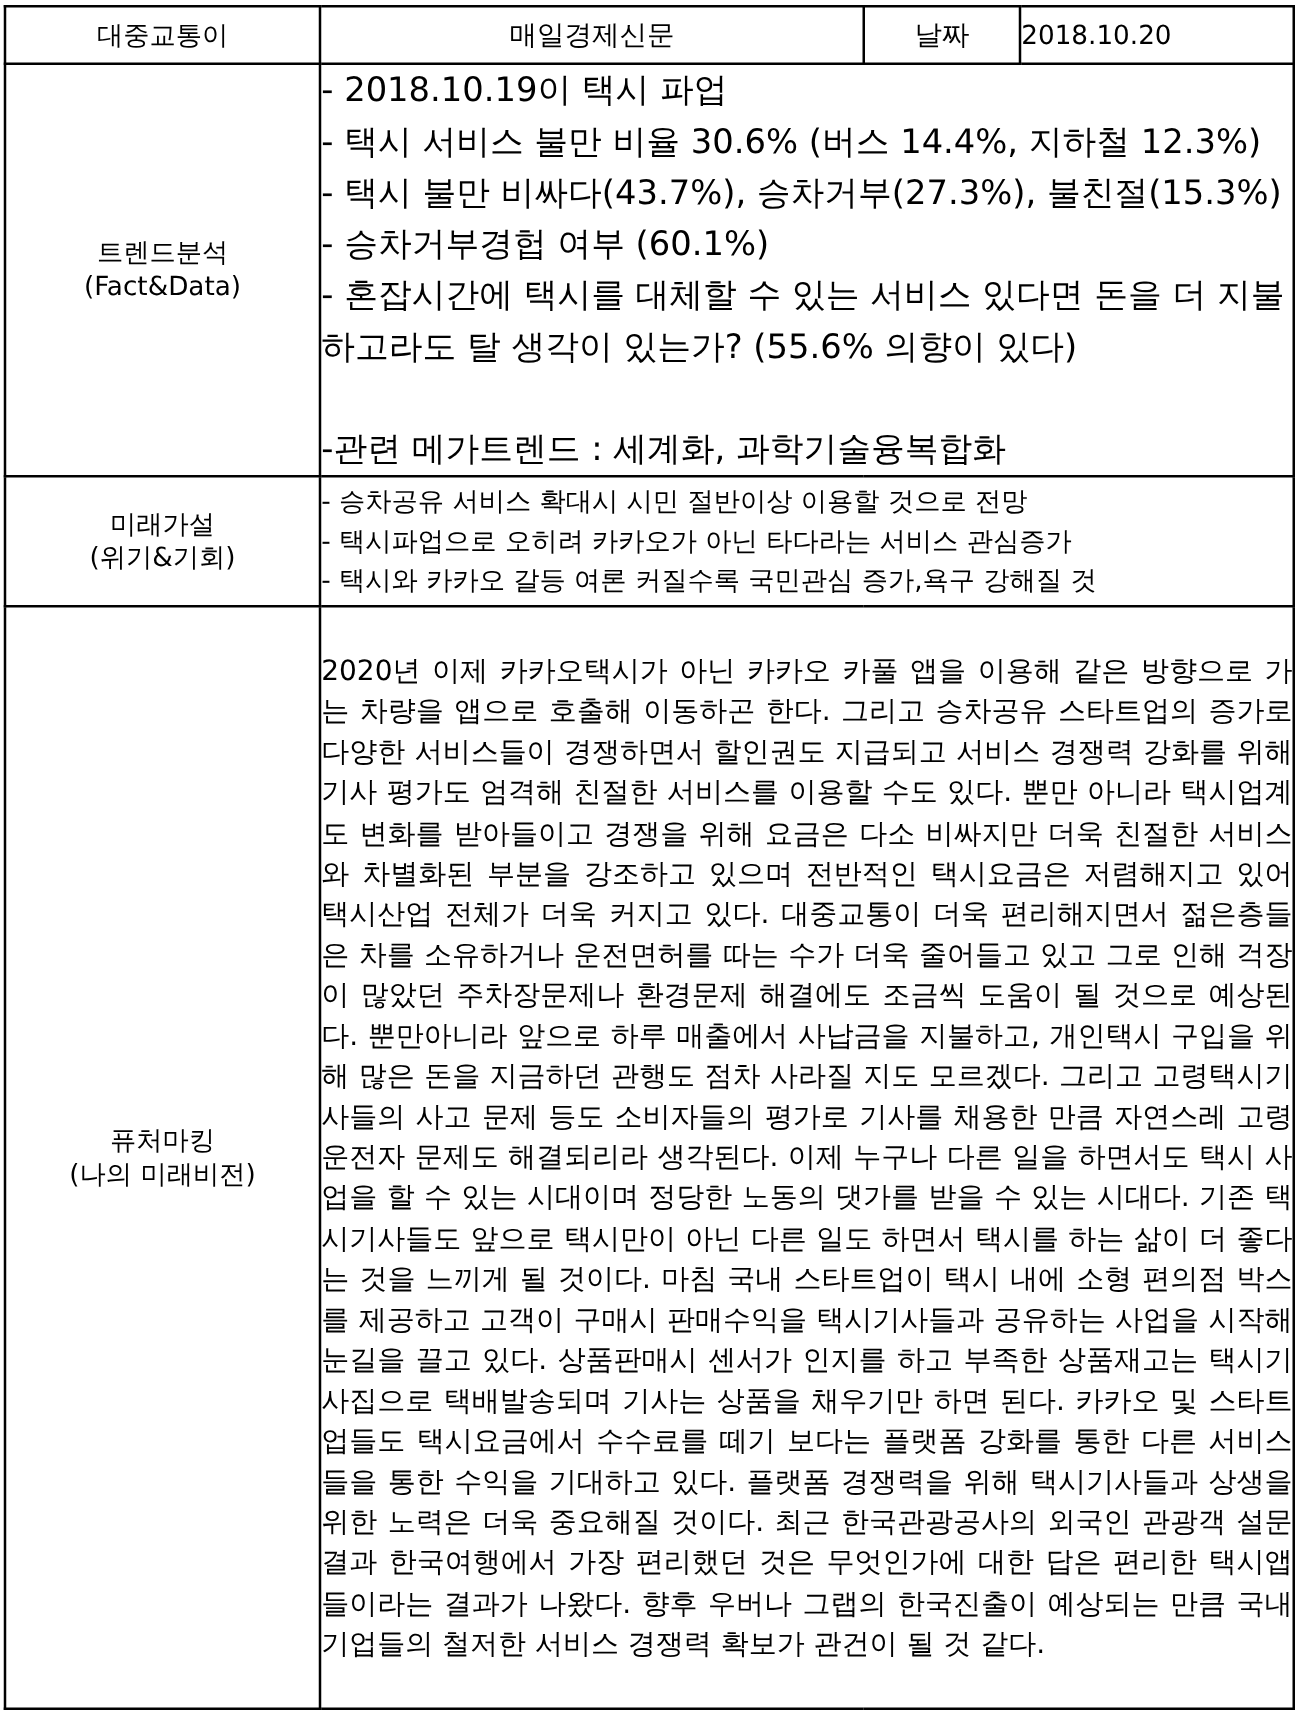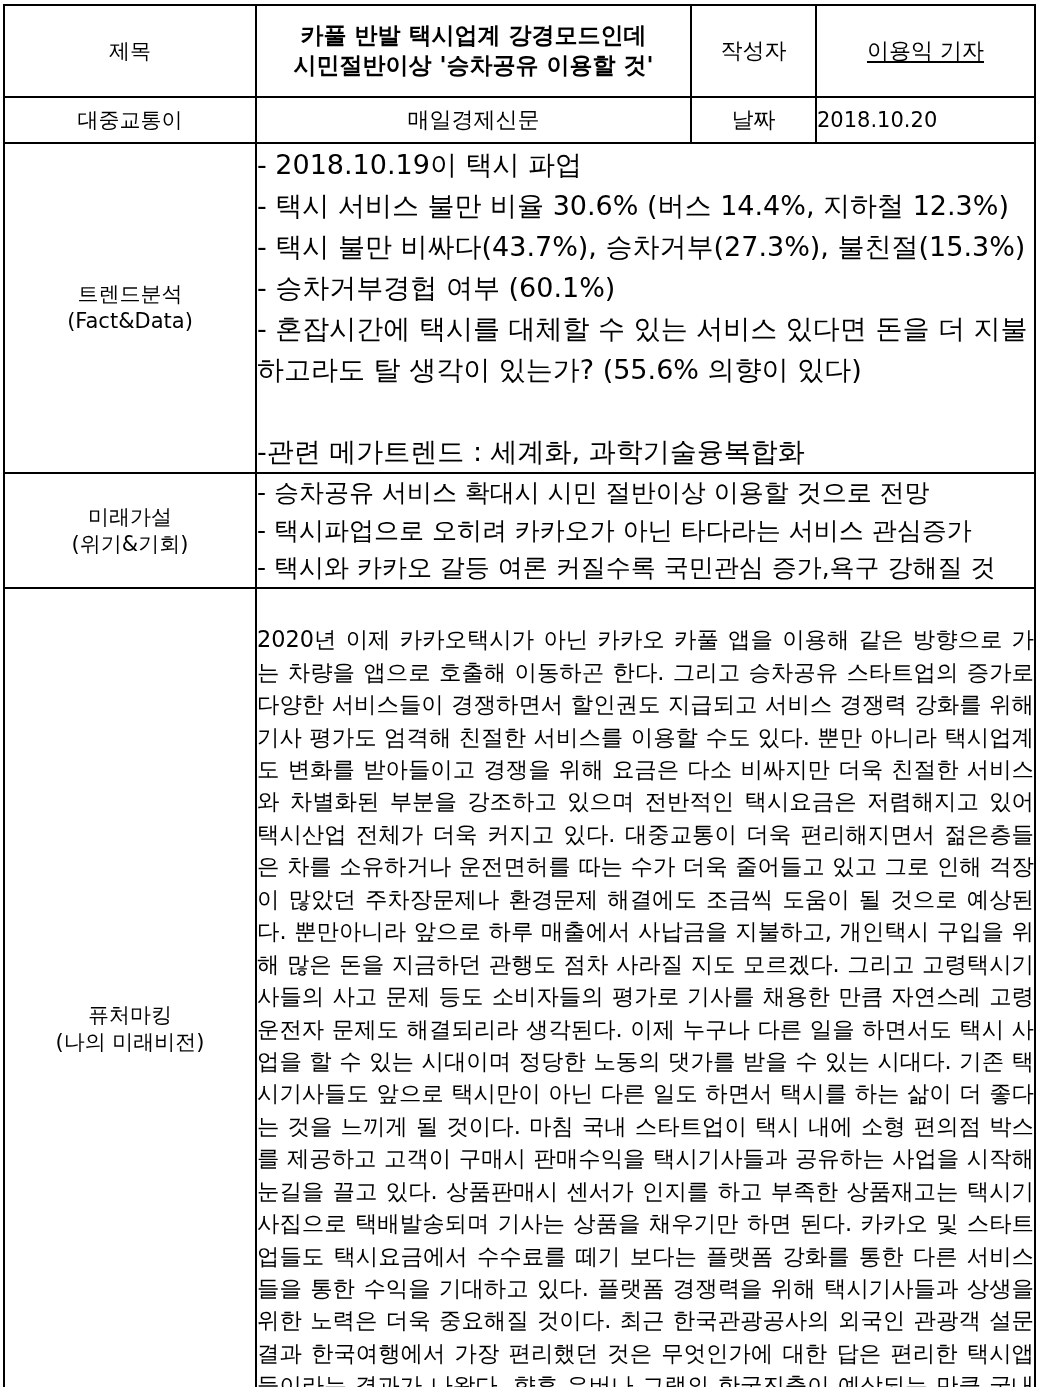--- a/index.html
+++ b/index.html
@@ -64,21 +64,21 @@
     text-underline-offset: 3px;
   }
   .facts-cell {
     font-size: 27px;
     line-height: 1.52;
     padding: 6px 6px 8px 8px;
     vertical-align: top;
     white-space: pre-line;
   }
   .hypo-cell {
-    font-size: 25px;
+    font-size: 21px;
     line-height: 1.50;
     padding: 5px 6px 6px 8px;
     vertical-align: top;
     white-space: pre-line;
   }
   .essay-cell {
     font-size: 22.4px;
     line-height: 1.448;
     padding: 4px 6px 6px 7px;
     vertical-align: top;
@@ -93,27 +93,20 @@
 
 <div class="page">
   <table class="sheet">
     <colgroup>
       <col style="width:252px">
       <col style="width:435px">
       <col style="width:125px">
       <col style="width:219px">
     </colgroup>
     <tbody>
-      <tr>
-        <td class="label-cell" style="height:90px">제목</td>
-        <td class="title-cell">카풀 반발 택시업계 강경모드인데
-시민절반이상 '승차공유 이용할 것'</td>
-        <td class="plain-center">작성자</td>
-        <td class="author-cell"><span class="link">이용익 기자</span></td>
-      </tr>
       <tr>
         <td class="label-cell" style="height:44px">대중교통이</td>
         <td class="plain-center">매일경제신문</td>
         <td class="plain-center">날짜</td>
         <td class="date-cell">2018.10.20</td>
       </tr>
       <tr>
         <td class="label-cell vmid" style="height:250px">트렌드분석
 (Fact&amp;Data)</td>
         <td class="facts-cell" colspan="3">- 2018.10.19이 택시 파업

